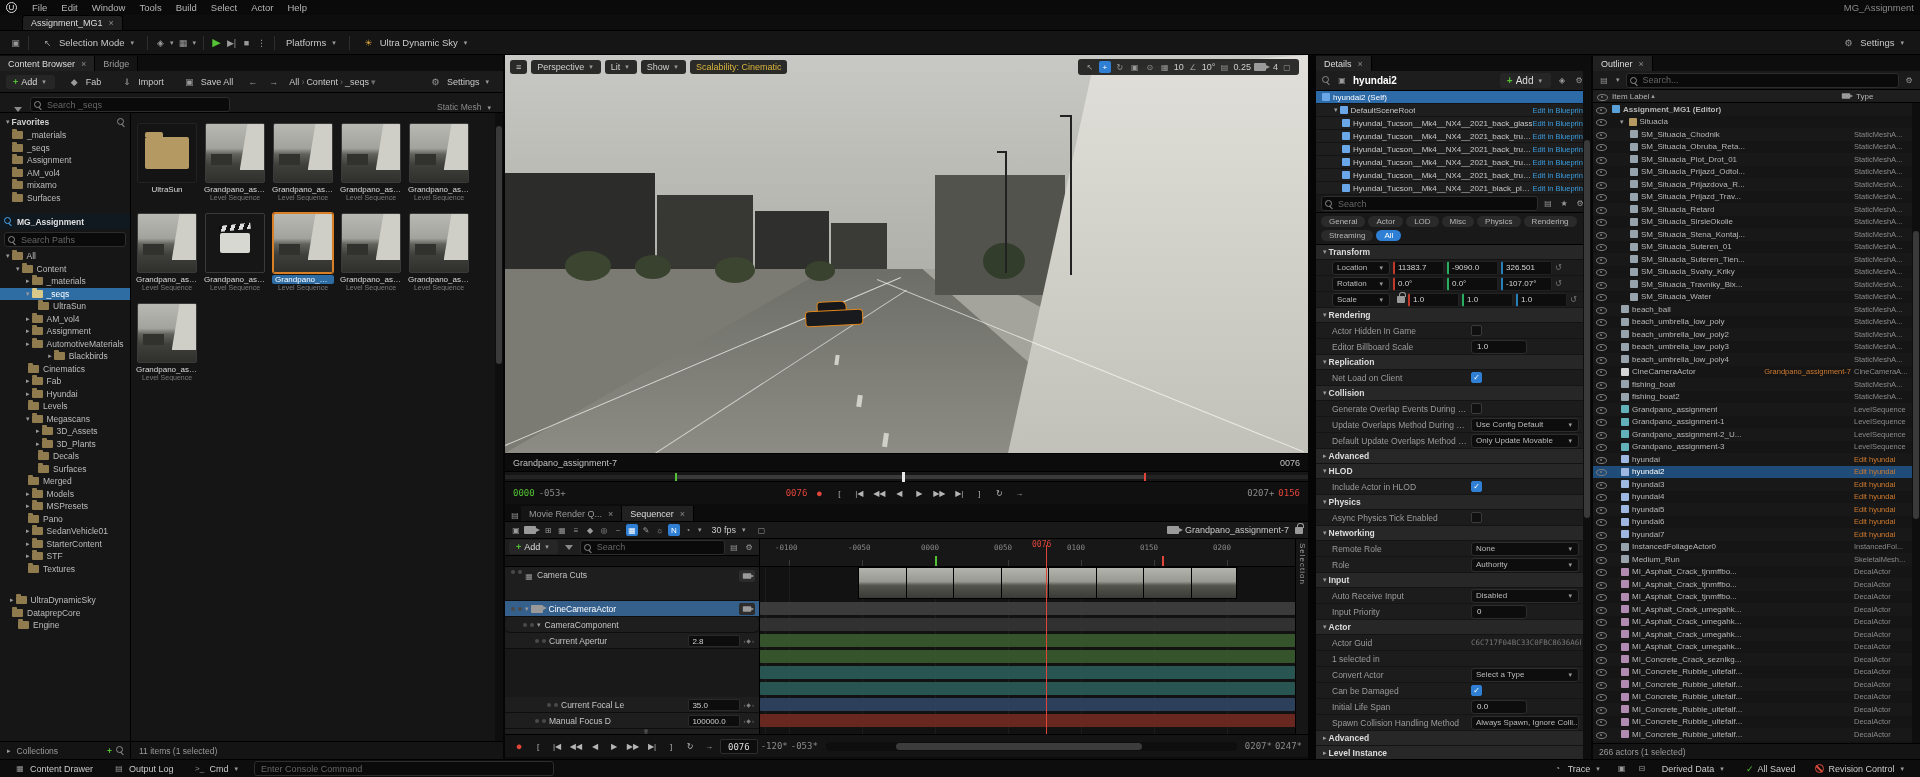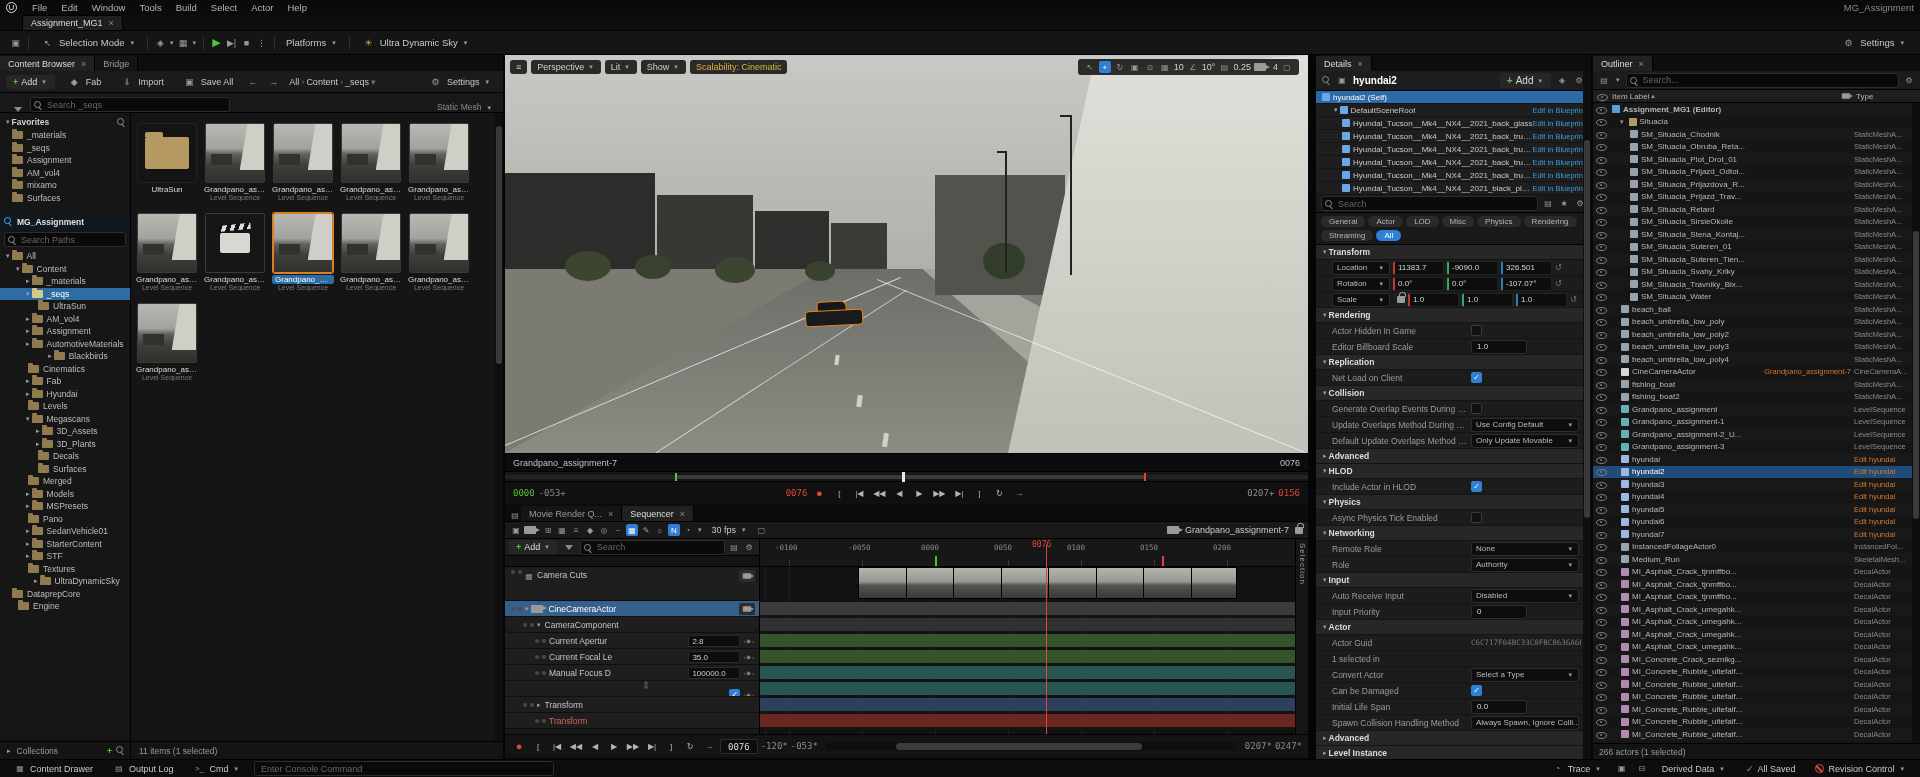--- a/index.html
+++ b/index.html
@@ -464,21 +464,21 @@
               <div class="trow" style="padding-left: 24px;">
                 <span class="caret">▸</span>
                 <span class="fic"></span>
                 <span>STF</span>
               </div>
               <div class="trow" style="padding-left: 24px;">
                 <span class="caret"> </span>
                 <span class="fic"></span>
                 <span>Textures</span>
               </div>
-              <div class="trow" style="padding-left: 32px;">
+              <div class="trow" style="padding-left: 8px; margin-top: 19px;">
                 <span class="caret">▸</span>
                 <span class="fic"></span>
                 <span>UltraDynamicSky</span>
               </div>
               <div class="trow" style="padding-left: 8px;">
                 <span class="caret"> </span>
                 <span class="fic"></span>
                 <span>DataprepCore</span>
               </div>
               <div class="trow" style="padding-left: 14px;">
@@ -758,21 +758,21 @@
               </div>
               <div class="strow" style="padding-left: 28px;">
                 <span class="tdot"></span>
                 <span class="tdot"></span>
                 <span class="tlabel">Current Apertur</span>
                 <span class="tright">
                   <span class="vbox">2.8</span>
                   <span class="knav">‹◆›</span>
                 </span>
               </div>
-              <div class="strow" style="padding-left: 28px;">
+              <div class="strow" style="padding-left: 40px; margin-top: 48px;">
                 <span class="tdot"></span>
                 <span class="tdot"></span>
                 <span class="tlabel">Current Focal Le</span>
                 <span class="tright">
                   <span class="vbox">35.0</span>
                   <span class="knav">‹◆›</span>
                 </span>
               </div>
               <div class="strow" style="padding-left: 28px;">
                 <span class="tdot"></span>

